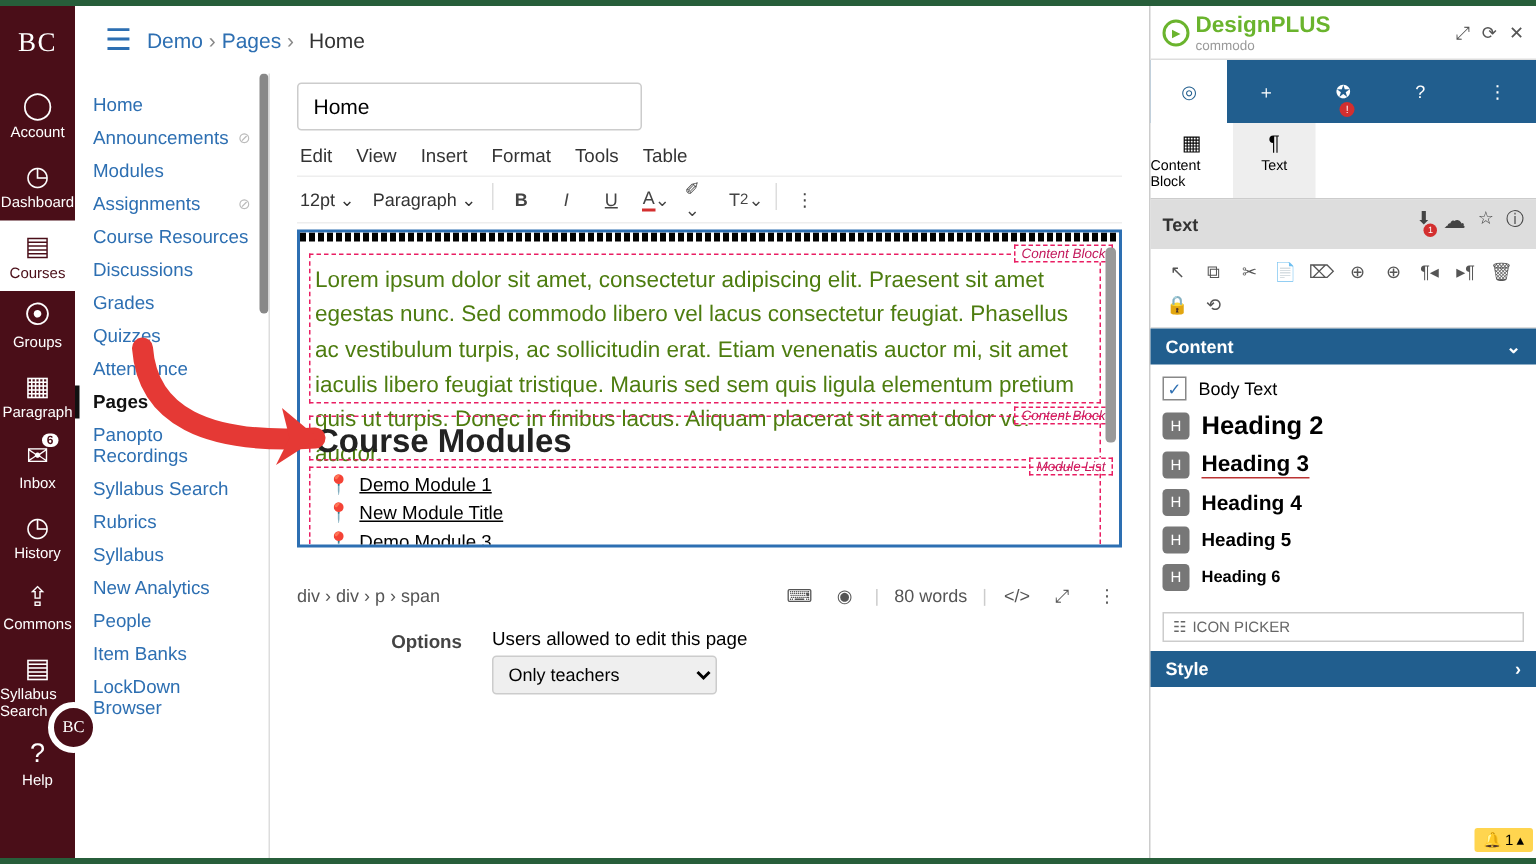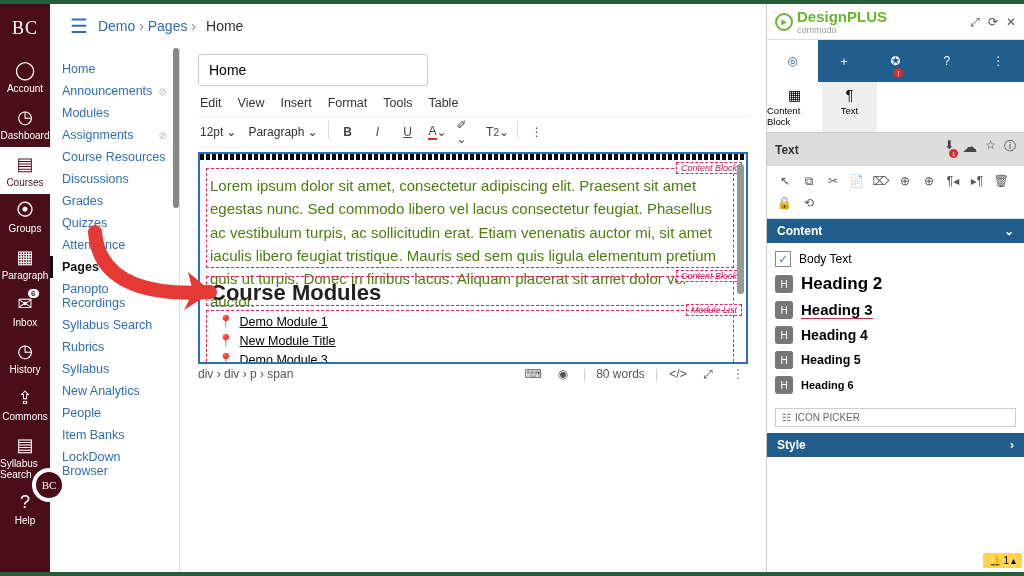--- a/index.html
+++ b/index.html
@@ -35,21 +35,21 @@
 .canvas .topbar{height:6px;background:repeating-linear-gradient(90deg,#000,#000 4px,#fff 4px,#fff 6px)}
 .cb-tag{position:absolute;right:4px;font-size:9px;color:#c2185b;font-style:italic;border:1px dashed #e91e63;padding:0 4px;background:#fff}
 .dash-box{position:absolute;border:1px dashed #e91e63}
 .body-text{position:absolute;left:10px;top:20px;right:16px;font-size:15px;line-height:1.55;color:#4d7c0f}
 .h2title{position:absolute;left:10px;top:126px;font-size:22px;font-weight:700;color:#222}
 .mlist{position:absolute;left:18px;top:158px;right:16px;font-size:12.5px}
 .mlist .mi{display:flex;align-items:center;gap:6px;padding:2px 0}
 .mlist .mi a{color:#000000;text-decoration:underline}
 .pin{color:#2d6fb2}
 .canvas .sb{position:absolute;right:2px;top:10px;width:7px;height:130px;background:#999;border-radius:3px}
-.foot{display:flex;align-items:center;gap:10px;font-size:12px;color:#555;margin-top:0}
+.foot{display:flex;align-items:center;gap:10px;font-size:12px;color:#555;margin-top:22px}
 .foot .path{flex:0 0 auto}
 .foot .sp{flex:1}
 .foot .ic{width:20px;height:20px;display:flex;align-items:center;justify-content:center;cursor:pointer}
 .opts{display:flex;gap:20px;align-items:flex-start;margin-top:12px;font-size:12.5px}
 .opts .olbl{width:110px;text-align:right;font-weight:600;color:#444;padding-top:2px}
 .opts select{padding:4px 6px;font-size:12px;border:1px solid #ccc;border-radius:3px;margin-top:4px;width:150px}
 .arrow{position:absolute;left:80px;top:210px;pointer-events:none;z-index:10}
 .dp{width:258px;border-left:1px solid #ccc;display:flex;flex-direction:column;background:#fff;font-size:12px}
 .dp-hdr{display:flex;align-items:center;justify-content:space-between;padding:4px 8px;border-bottom:1px solid #ddd}
 .dp-logo{display:flex;align-items:center;gap:4px;color:#6ab42d;font-weight:700;font-size:15px}
@@ -267,20 +267,27 @@
         <span class="sp"></span>
         <span class="ic">⌨</span>
         <span class="ic">◉</span>
         <span style="color:#ccc">|</span>
         <span>80 words</span>
         <span style="color:#ccc">|</span>
         <span class="ic">&lt;/&gt;</span>
         <span class="ic">⤢</span>
         <span class="ic">⋮</span>
       </div>
+      <div class="opts">
+        <div class="olbl">Options</div>
+        <div>
+          <div>Users allowed to edit this page</div>
+          <select><option>Only teachers</option></select>
+        </div>
+      </div>
     </div>
   </div>
 </div>
 
 <aside class="dp">
   <div class="dp-hdr">
     <div class="dp-logo">
       <span style="display:inline-flex;width:18px;height:18px;border:2px solid #6ab42d;border-radius:50%;align-items:center;justify-content:center;font-size:10px">▸</span>
       <div><span>DesignPLUS</span><small>commodo</small></div>
     </div>

